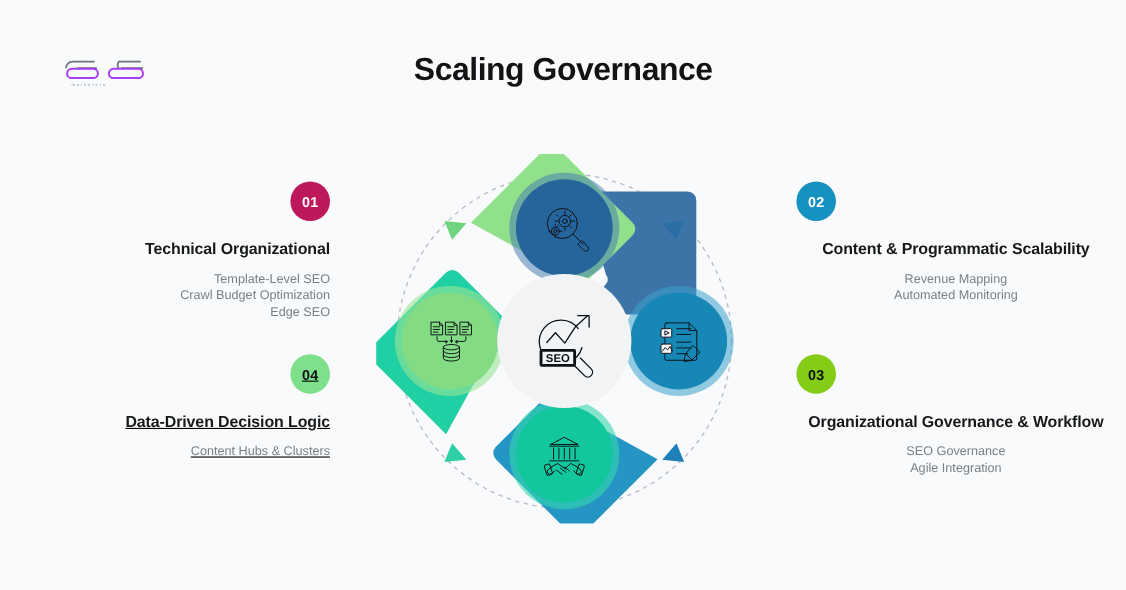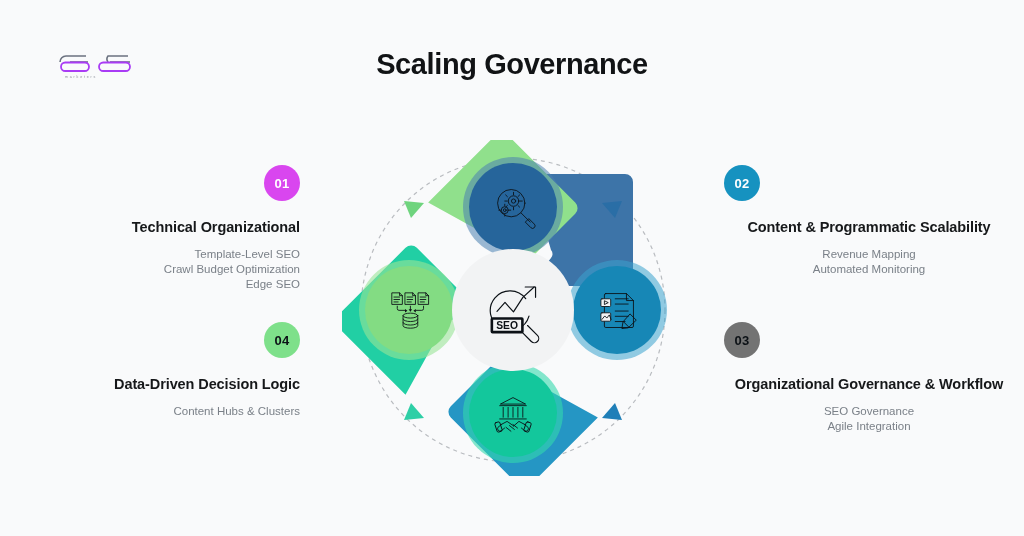--- a/index.html
+++ b/index.html
@@ -115,48 +115,48 @@
     </g>
     <text x="13" y="30" font-family="Liberation Sans, sans-serif" font-size="3.6" letter-spacing="1.8" fill="#8b9099">marketers</text>
   </svg>
 </div>
 
 <div id="title" style="color: rgb(17, 19, 21);">
   <div>Scaling Governance</div>
 </div>
 
 <div class="pillar left" style="left:10px; top:165px;">
-  <div class="badge" style="background: #d946ef; color: rgb(255, 255, 255);">01</div>
+  <div class="badge" style="background: #be185d; color: rgb(255, 255, 255);">01</div>
   <div class="pillar-title">Technical Organizational</div>
   <div class="pillar-items">
     <div>Template-Level SEO</div>
     <div>Crawl Budget Optimization</div>
     <div>Edge SEO</div>
   </div>
 </div>
 
-<div class="pillar left" style="left:10px; top:322px;">
+<div class="pillar left" style="left:10px; top:322px;text-decoration:underline;">
   <div class="badge" style="background: rgb(126, 224, 138); color: rgb(12, 17, 22);">04</div>
   <div class="pillar-title">Data-Driven Decision Logic</div>
   <div class="pillar-items">
     <div>Content Hubs &amp; Clusters</div>
   </div>
 </div>
 
 <div class="pillar right" style="top:165px;">
   <div class="badge" style="background: rgb(22, 146, 192); color: rgb(255, 255, 255);">02</div>
   <div class="pillar-title">Content &amp; Programmatic Scalability</div>
   <div class="pillar-items">
     <div>Revenue Mapping</div>
     <div>Automated Monitoring</div>
   </div>
 </div>
 
 <div class="pillar right" style="top:322px;">
-  <div class="badge" style="background: #737373; color: rgb(12, 17, 22);">03</div>
+  <div class="badge" style="background: #84cc16; color: rgb(12, 17, 22);">03</div>
   <div class="pillar-title">Organizational Governance &amp; Workflow</div>
   <div class="pillar-items">
     <div>SEO Governance</div>
     <div>Agile Integration</div>
   </div>
 </div>
 
 <div id="diagram">
   <svg viewBox="0 0 342 336" width="342" height="336" aria-hidden="true">
     <defs>

